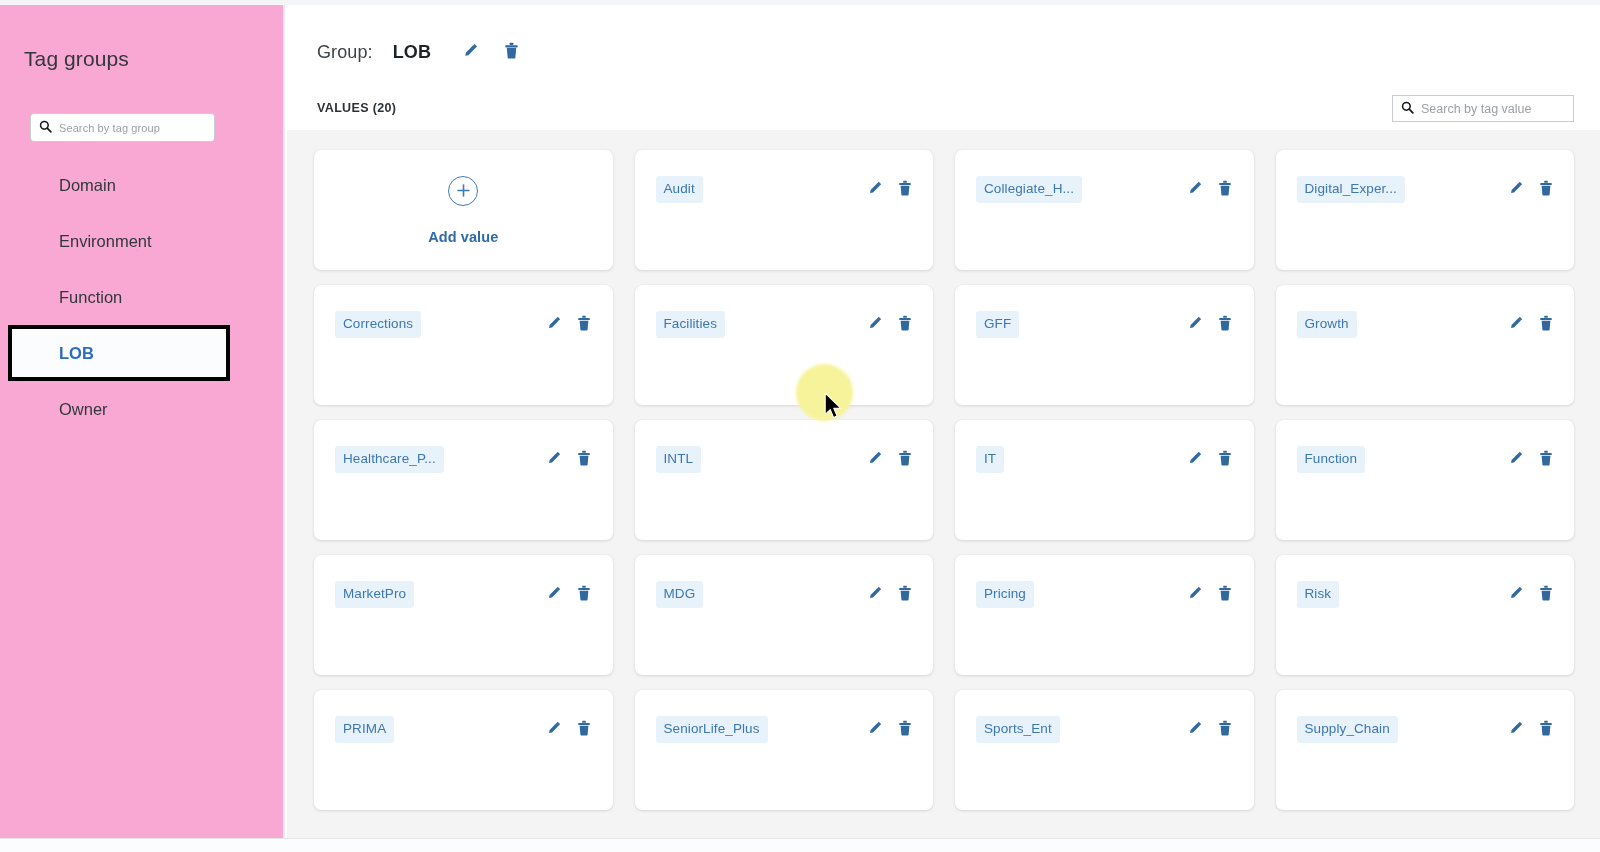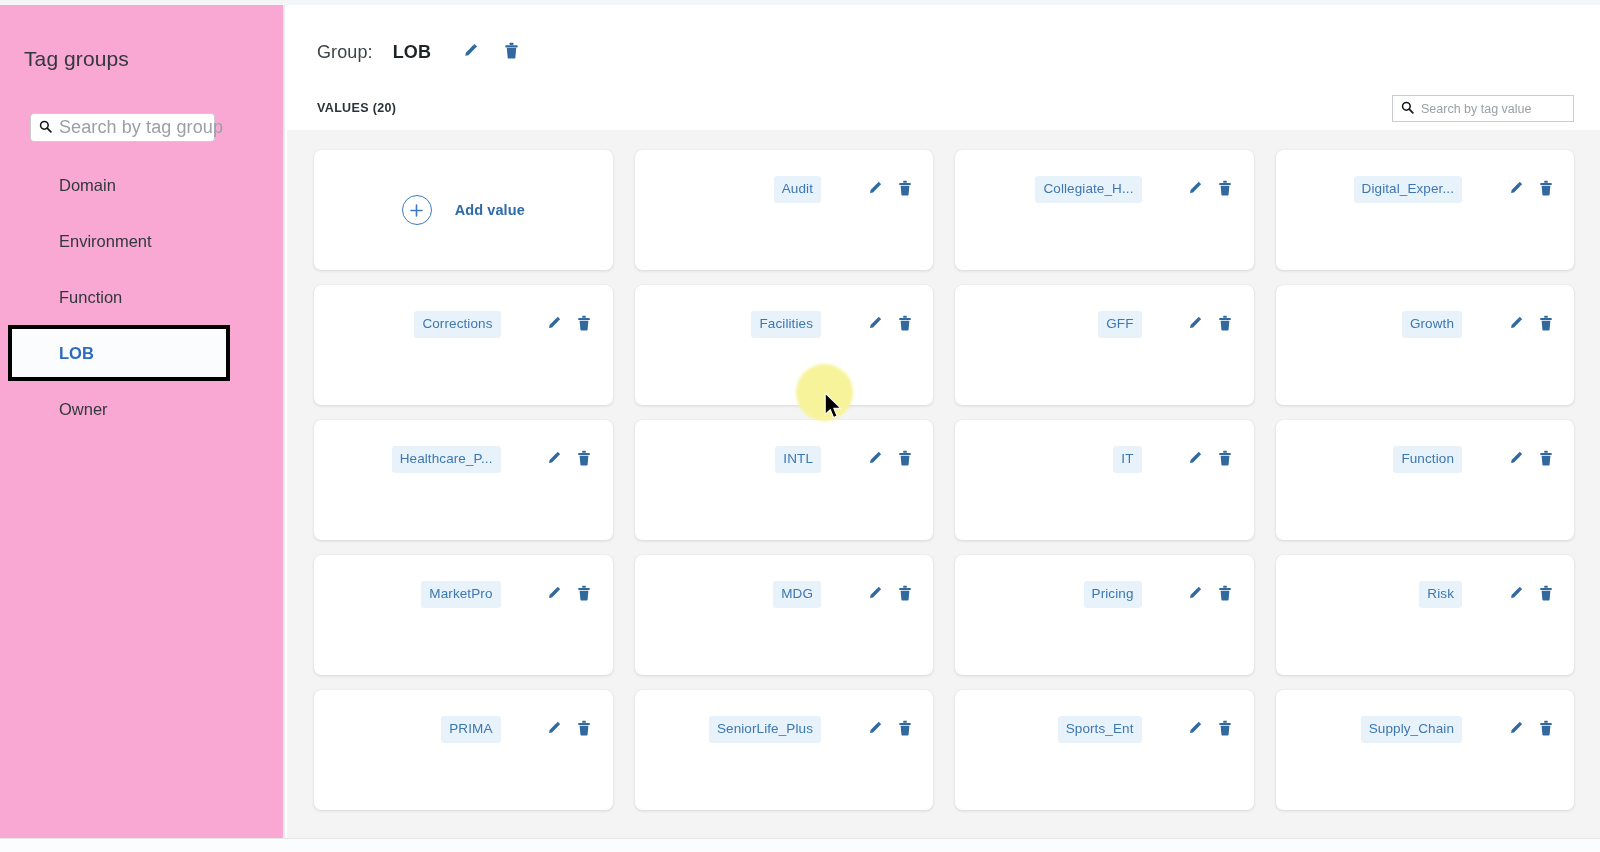--- a/index.html
+++ b/index.html
@@ -52,21 +52,21 @@
     border: 1px solid #c9ccd1;
     border-radius: 4px;
     background: #fff;
     display: flex;
     align-items: center;
     padding: 0 8px;
     gap: 7px;
   }
   .tg-search .mag { flex: 0 0 auto; display:block; }
   .tg-search .ph {
-    font-size: 18px;
+    font-size: 11px;
     color: #9aa0a6;
     white-space: nowrap;
     letter-spacing: .1px;
   }
 
   .nav-list {
     position: absolute;
     left: 0; top: 152px;
     width: 315px;
   }
@@ -185,21 +185,21 @@
     height: 120px;
     background: #ffffff;
     border-radius: 7px;
     box-shadow: 0 1px 3px rgba(25,30,40,.13), 0 0 1px rgba(25,30,40,.10);
     position: relative;
   }
 
   
   .card.add {
     display: flex;
-    flex-direction: row;
+    flex-direction: column;
     align-items: center;
     justify-content: center;
     gap: 23px;
     cursor: pointer;
   }
   .plus-circle {
     width: 30px; height: 30px;
     border: 1.6px solid #3d7ac0;
     border-radius: 50%;
     display: flex;
@@ -212,21 +212,21 @@
     color: #2f6ba8;
     letter-spacing: .1px;
   }
 
   
   .card-row {
     position: absolute;
     left: 21px; right: 19px; top: 26px;
     display: flex;
     align-items: center;
-    justify-content: flex-end;
+    justify-content: space-between;
     gap: 44px;
   }
   .chip {
     display: inline-block;
     max-width: 132px;
     background: #e8f2fb;
     color: #3d77b0;
     font-size: 13.5px;
     line-height: 1;
     padding: 6px 8px 7px 8px;

